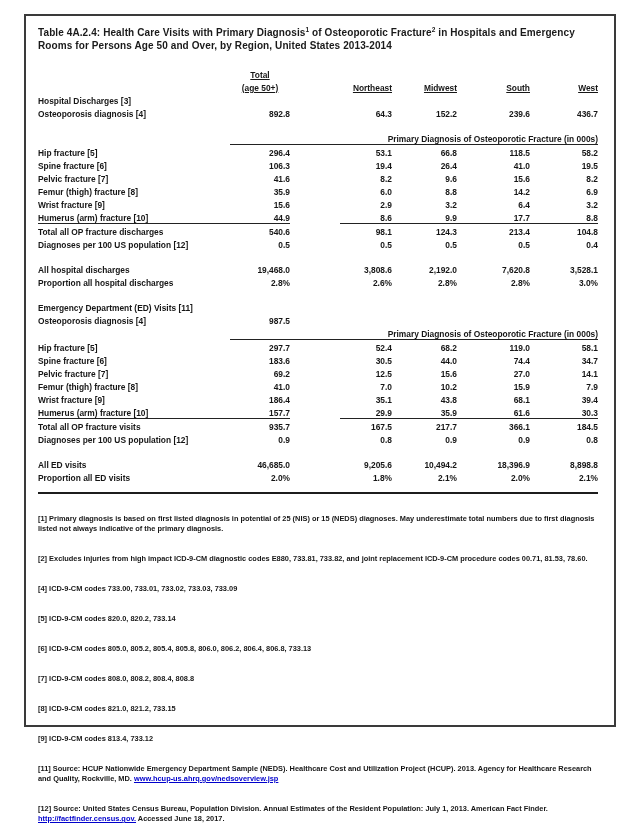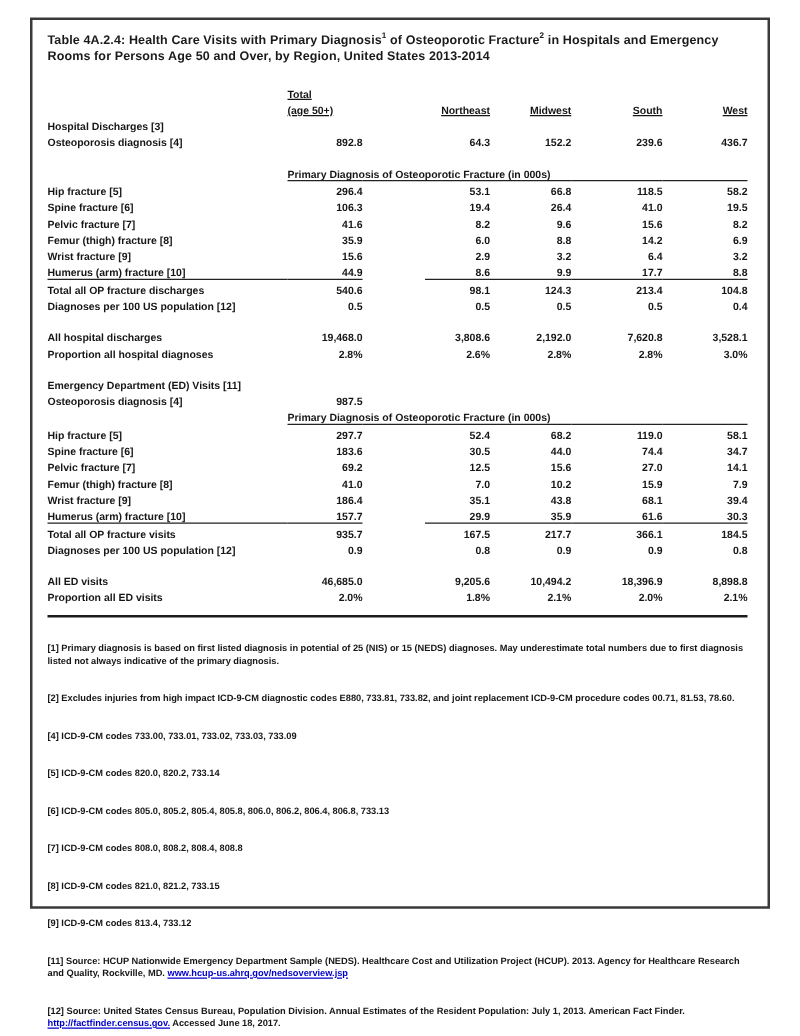--- a/index.html
+++ b/index.html
@@ -22,25 +22,25 @@
   .title sup { font-size:6.5px; line-height:0; }
   table.grid {
     border-collapse:collapse; table-layout:fixed;
     width:560px; font-size:8.4px; font-weight:700; color:#161616;
   }
   table.grid td {
     padding:0; height:13px; vertical-align:bottom;
     white-space:nowrap; overflow:visible;
   }
   td.num { text-align:right; }
-  td.ctr { text-align:left; }
+  td.ctr { text-align:center; }
   td.indent { padding-left:19px; }
   span.u { text-decoration:underline; }
   tr.spacer td { height:12px; }
-  td.subhead { border-bottom:1.3px solid #222; text-align:left; height:14px; }
+  td.subhead { border-bottom:1.3px solid #222; text-align:right; height:14px; }
   tr.ruleb td.c-lbl, tr.ruleb td.c-total, tr.ruleb td.c-r { border-bottom:1.3px solid #222; }
   .thick {
     border:0; border-top:2.6px solid #1c1c1c;
     width:560px; margin:9px 0 6px 0;
   }
   .fnotes { font-size:7.4px; font-weight:700; line-height:10px; color:#161616; }
   .fnotes p { margin:20px 0; }
   a.fl { color:#0000cc; text-decoration:underline; cursor:pointer; }
 </style>
 </head>
@@ -178,21 +178,21 @@
         <tr>
           <td class="c-lbl">All hospital discharges</td>
           <td class="num c-total">19,468.0</td>
           <td class="c-gap"></td>
           <td class="num c-r">3,808.6</td>
           <td class="num c-r">2,192.0</td>
           <td class="num c-r">7,620.8</td>
           <td class="num c-r">3,528.1</td>
         </tr>
         <tr>
-          <td class="c-lbl indent">Proportion all hospital diagnoses</td>
+          <td class="c-lbl indent">Proportion all hospital discharges</td>
           <td class="num c-total">2.8%</td>
           <td class="c-gap"></td>
           <td class="num c-r">2.6%</td>
           <td class="num c-r">2.8%</td>
           <td class="num c-r">2.8%</td>
           <td class="num c-r">3.0%</td>
         </tr>
         <tr class="spacer">
           <td colspan="7"></td>
         </tr>

